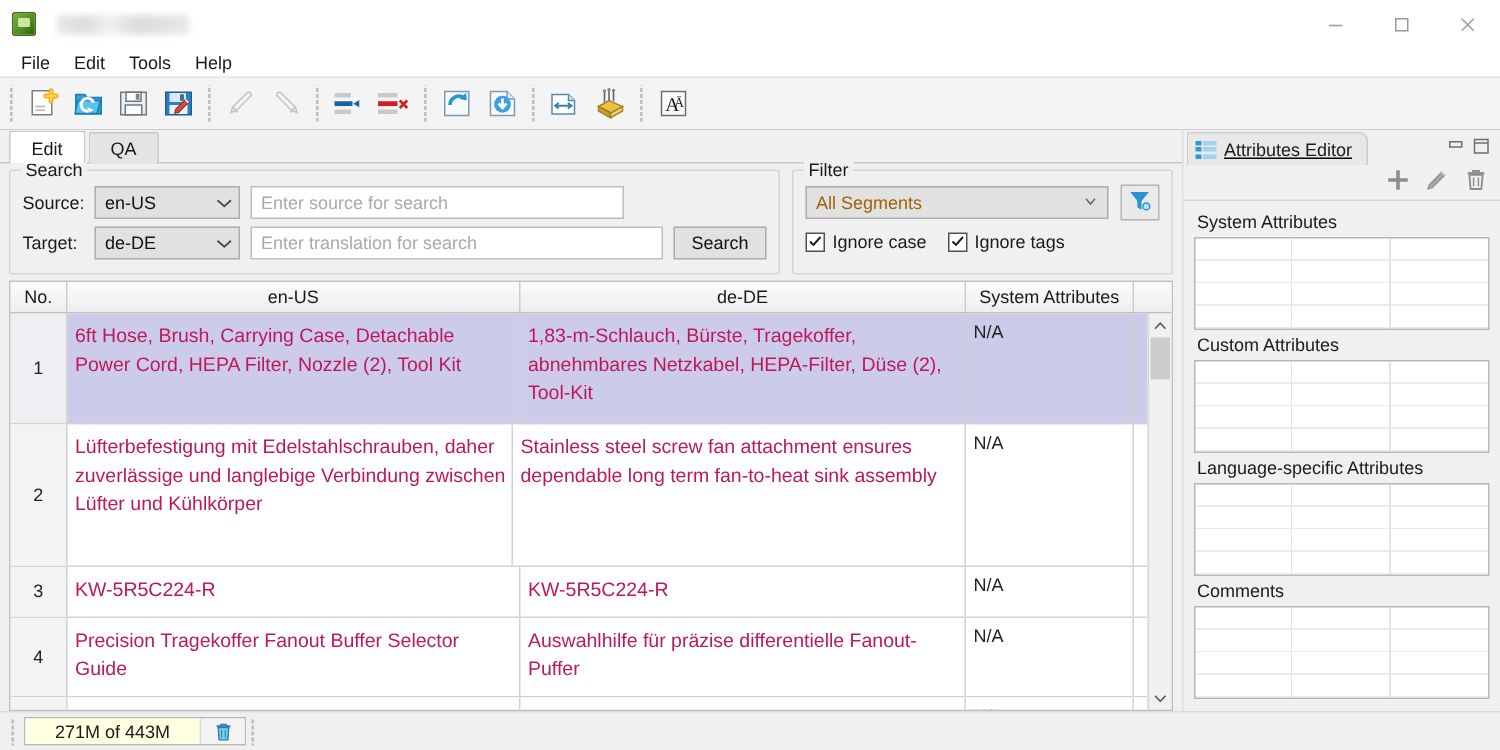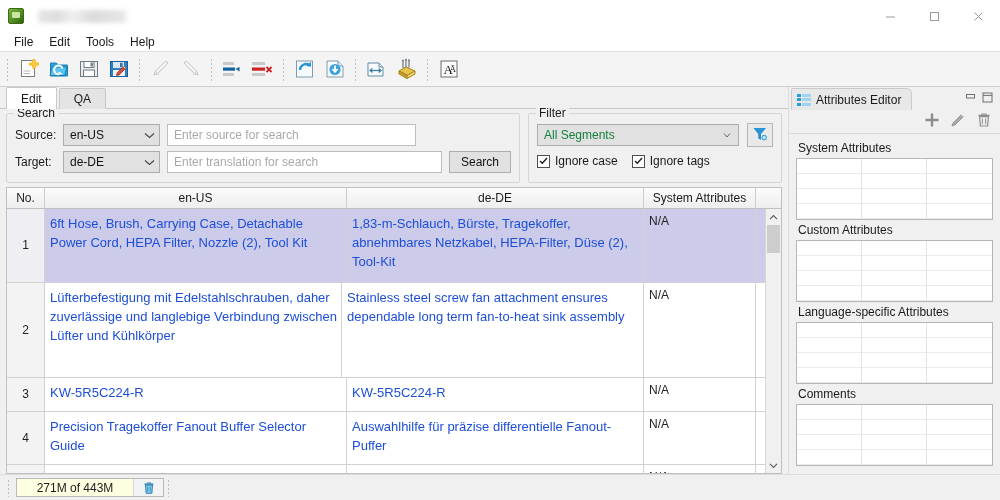--- a/index.html
+++ b/index.html
@@ -234,21 +234,21 @@
     color: #111;
   }
 
   .filter-combo {
     height: 22px;
     background: #e1e1e1;
     border: 1px solid #adadad;
     display: flex; align-items: center;
     padding: 0 6px;
     font-size: 12px;
-    color: #15803d;
+    color: #a16207;
     flex: 1 1 auto;
   }
   .filter-combo .chev { margin-left:auto; color:#555; font-size:10px; }
   .filter-btn {
     width: 26px; height: 24px;
     margin-left: 8px;
     background: #e9e9e9;
     border: 1px solid #b6b6b6;
     display:flex; align-items:center; justify-content:center;
   }
@@ -308,21 +308,21 @@
     min-width: 0;
   }
   .row {
     display: flex;
     border-bottom: 1px solid #d2d2d2;
     background: #fff;
   }
   .row.selected { background: #ccccea; }
   .cell {
     font-size: 13px;
-    color: #1d4ed8;
+    color: #be185d;
     padding: 5px 4px 4px 5px;
     border-right: 1px solid #d2d2d2;
     line-height: 19px;
     overflow: hidden;
     word-wrap: break-word;
   }
   .cell.c0 {
     width: 38px; flex:0 0 38px;
     display:flex; align-items:center; justify-content:center;
     font-size: 12px; color:#222;
@@ -363,20 +363,21 @@
     background: #f0f0f0;
     border-left: 1px solid #dcdcdc;
     display: flex; flex-direction: column;
     min-height: 0;
   }
   .ae-tabstrip {
     height: 23px; flex:0 0 23px;
     display:flex; align-items:flex-end;
     position:relative;
     padding-left: 2px;
+    text-decoration: underline;
   }
   .ae-tab {
     height: 22px;
     display:flex; align-items:center;
     padding: 0 10px 0 5px;
     background: #e8e8e8;
     border: 1px solid #cbcbcb;
     border-bottom: none;
     border-radius: 2px 6px 0 0;
     font-size: 12px;

